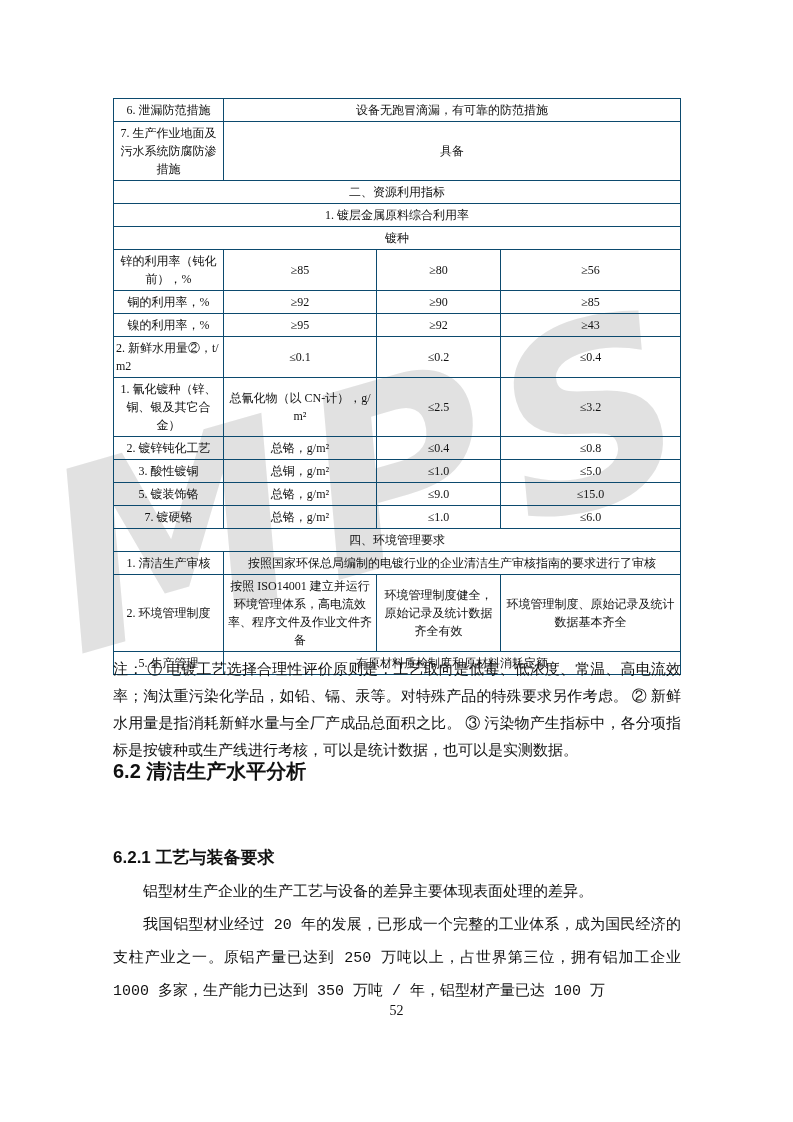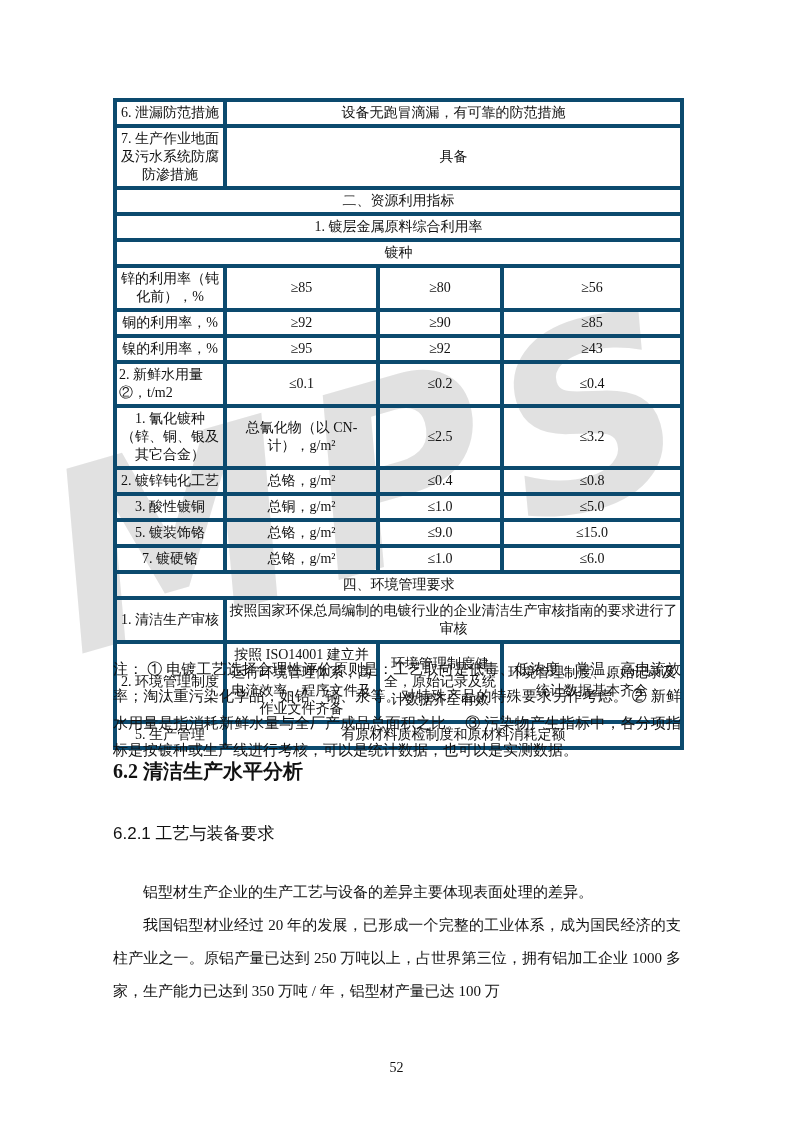--- a/index.html
+++ b/index.html
@@ -31,65 +31,66 @@
   }
   .content{position:absolute;inset:0;z-index:1;}
   table.doc-table{
     position:absolute;
     left:113px;top:98px;
     width:567px;
     border-collapse:collapse;
     table-layout:fixed;
   }
   table.doc-table td{
-    border:4px solid #0c4a6e;
-    font-size:14px;
+    border:1px solid #0c4a6e;
+    font-size:12px;
     line-height:18px;
     padding:2px 2px;
     text-align:center;
     vertical-align:middle;
     word-break:break-all;
     background:transparent;
   }
   .notes{
     position:absolute;
     left:113px;top:656px;
     width:568px;
     font-size:15px;
     line-height:27px;
     text-align:justify;
   }
   .h-section{
     position:absolute;
     left:113px;top:758px;
-    font-family:Liberation Serif, serif;
+    font-family:Liberation Sans, sans-serif;
     font-weight:700;
     font-size:20px;
     margin:0;
   }
   .h-subsection{
     position:absolute;
-    left:113px;top:822px;
+    left:113px;top:846px;
     font-family:"Liberation Sans","DejaVu Sans",sans-serif;
-    font-weight:400;
+    font-weight:700;
     font-size:17px;
     margin:0;
   }
   .body-text{
     position:absolute;
     left:113px;top:876px;
     width:568px;
     font-size:15px;
     line-height:33px;
     text-align:justify;
+    font-family:Liberation Mono, monospace;
   }
   .body-text p{margin:0;text-indent:2em;}
   .page-number{
     position:absolute;
-    left:0;top:1060px;
+    left:0;top:1003px;
     width:100%;
     text-align:center;
     font-size:14px;
   }
 </style>
 </head>
 <body>
 
 <div class="page">
 

